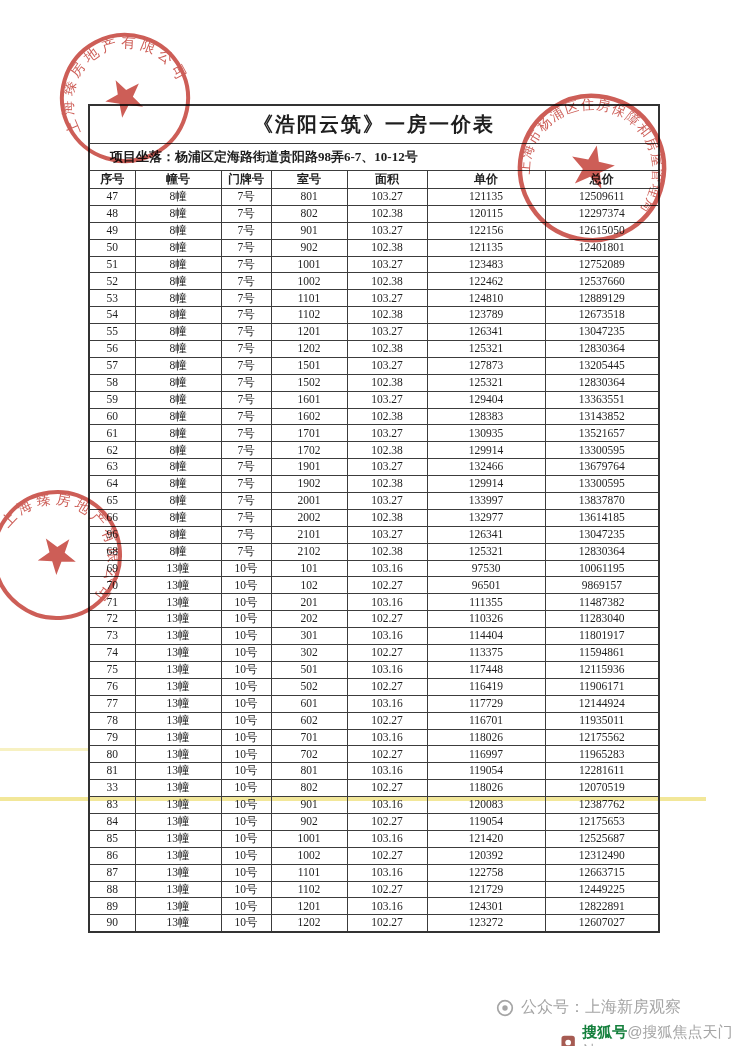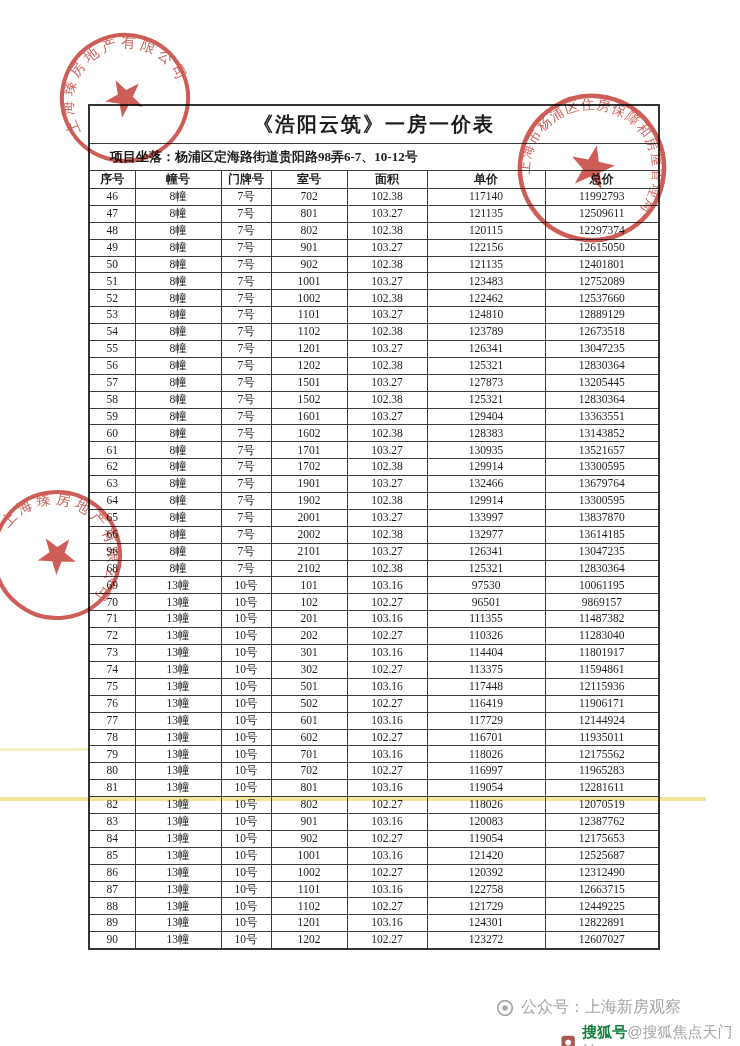--- a/index.html
+++ b/index.html
@@ -120,29 +120,20 @@
           <th>幢号</th>
           <th>门牌号</th>
           <th>室号</th>
           <th>面积</th>
           <th>单价</th>
           <th>总价</th>
         </tr>
     </thead>
     <tbody>
         <tr>
-          <td>46</td>
-          <td>8幢</td>
-          <td>7号</td>
-          <td>702</td>
-          <td>102.38</td>
-          <td>117140</td>
-          <td>11992793</td>
-        </tr>
-        <tr>
           <td>47</td>
           <td>8幢</td>
           <td>7号</td>
           <td>801</td>
           <td>103.27</td>
           <td>121135</td>
           <td>12509611</td>
         </tr>
         <tr>
           <td>48</td>
@@ -444,21 +435,21 @@
         <tr>
           <td>81</td>
           <td>13幢</td>
           <td>10号</td>
           <td>801</td>
           <td>103.16</td>
           <td>119054</td>
           <td>12281611</td>
         </tr>
         <tr>
-          <td>82</td>
+          <td>33</td>
           <td>13幢</td>
           <td>10号</td>
           <td>802</td>
           <td>102.27</td>
           <td>118026</td>
           <td>12070519</td>
         </tr>
         <tr>
           <td>83</td>
           <td>13幢</td>

